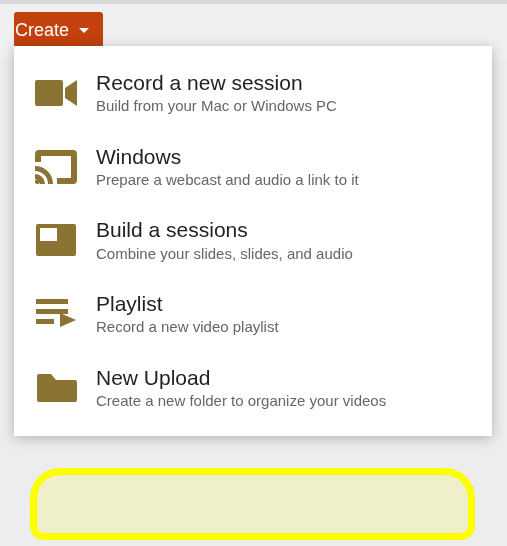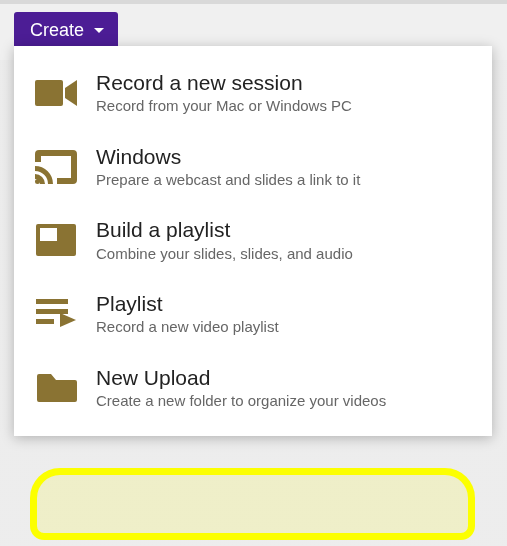--- a/index.html
+++ b/index.html
@@ -12,24 +12,24 @@
     position: relative;
   }
   .topbar {
     height: 4px;
     background: #d9d9d9;
     width: 100%;
   }
   .create-btn {
     display: inline-flex;
     align-items: center;
-    background: #4c1d95;
+    background: #c2410c;
     color: #fff;
     font-size: 18px;
-    padding: 8px 14px 8px 16px;
+    padding: 8px 14px 8px 1px;
     border-radius: 3px;
     margin: 8px 0 0 14px;
     cursor: pointer;
     font-weight: 400;
   }
   .create-btn .caret {
     margin-left: 10px;
     width: 0; height: 0;
     border-left: 5px solid transparent;
     border-right: 5px solid transparent;
@@ -117,49 +117,49 @@
 
   <div class="menu-item">
     <div class="icon-wrap">
       <svg width="42" height="30" viewBox="0 0 42 30">
           <rect x="0" y="2" width="28" height="26" rx="2"></rect>
           <path d="M30 10 L42 2 L42 28 L30 20 Z"></path>
         </svg>
     </div>
     <div class="text-wrap">
       <div class="title">Record a new session</div>
-      <div class="subtitle">Record from your Mac or Windows PC</div>
+      <div class="subtitle">Build from your Mac or Windows PC</div>
     </div>
   </div>
 
 
   <div class="menu-item">
     <div class="icon-wrap">
       <svg width="42" height="34" viewBox="0 0 42 34">
           <path d="M4 0 H38 a4 4 0 0 1 4 4 V30 a4 4 0 0 1-4 4 H22 V28 H36 V6 H6 V12 H0 V4 A4 4 0 0 1 4 0 Z"></path>
           <path d="M0 16 a18 18 0 0 1 18 18 h-5 a13 13 0 0 0-13-13z"></path>
           <path d="M0 24 a10 10 0 0 1 10 10 h-5 a5 5 0 0 0-5-5z"></path>
           <circle cx="2.5" cy="31.5" r="2.5"></circle>
         </svg>
     </div>
     <div class="text-wrap">
       <div class="title">Windows</div>
-      <div class="subtitle">Prepare a webcast and slides a link to it</div>
+      <div class="subtitle">Prepare a webcast and audio a link to it</div>
     </div>
   </div>
 
   <div class="menu-item">
     <div class="icon-wrap">
       <svg width="40" height="32" viewBox="0 0 40 32">
           <rect x="0" y="0" width="40" height="32" rx="2"></rect>
           <rect x="4" y="4" width="17" height="13" fill="#fff"></rect>
         </svg>
     </div>
     <div class="text-wrap">
-      <div class="title">Build a playlist</div>
+      <div class="title">Build a sessions</div>
       <div class="subtitle">Combine your slides, slides, and audio</div>
     </div>
   </div>
 
   <div class="menu-item">
     <div class="icon-wrap">
       <svg width="40" height="30" viewBox="0 0 40 30">
           <rect x="0" y="0" width="32" height="5"></rect>
           <rect x="0" y="10" width="32" height="5"></rect>
           <rect x="0" y="20" width="18" height="5"></rect>

